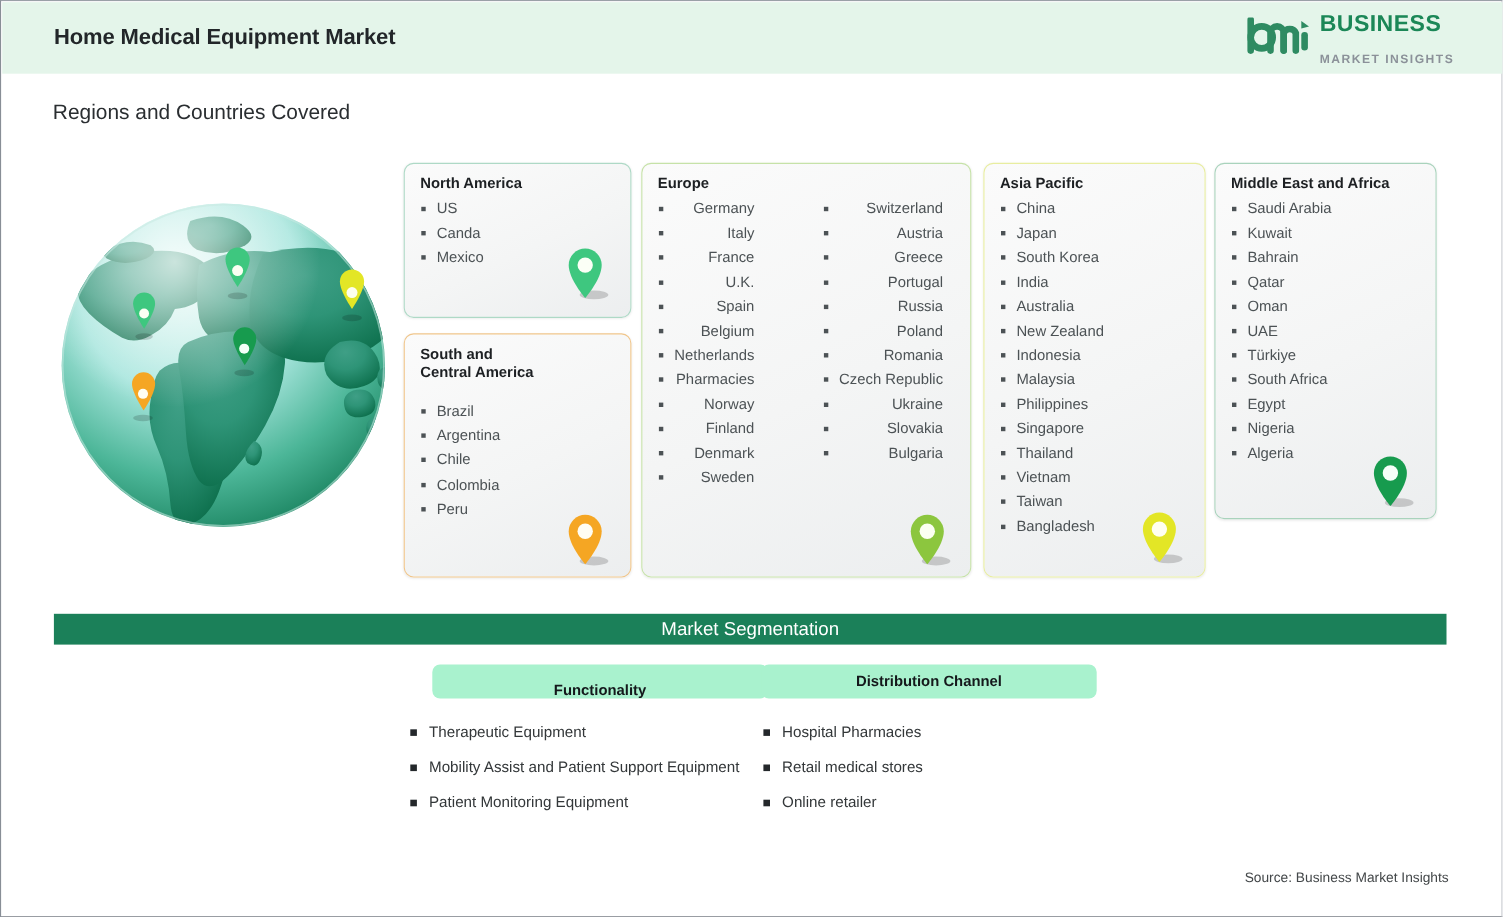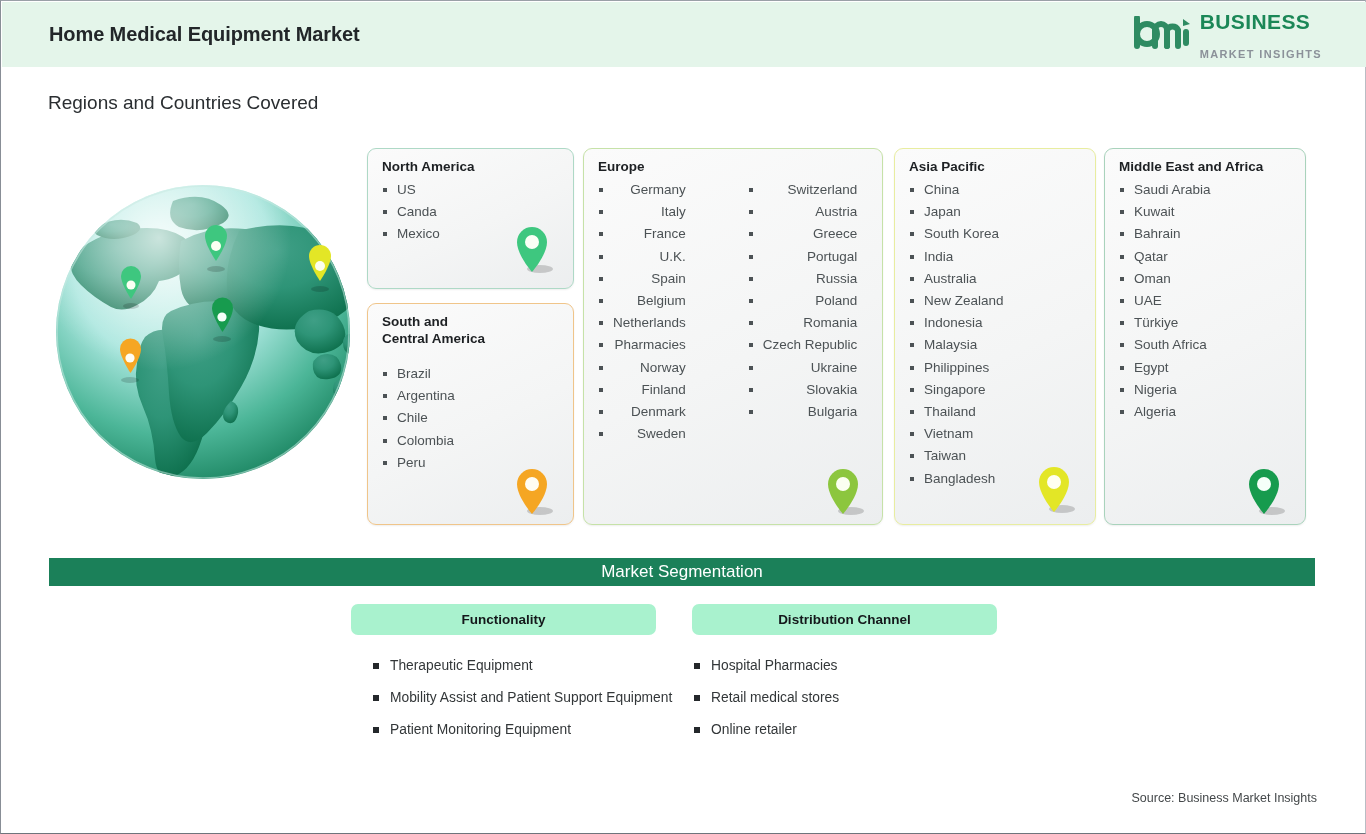--- a/index.html
+++ b/index.html
@@ -83,21 +83,21 @@
     content: "";
     position: absolute; left: 1px; top: 9px;
     width: 4px; height: 4px; background: #4c5255;
   }
   .pin { position: absolute; }
 
   #card-na   { left: 366px; top: 147px; width: 207px; height: 141px;  border: 1.2px solid #aed9c6; }
   #card-sca  { left: 366px; top: 302px; width: 207px; height: 222px; border: 1.2px solid #f0c58a; }
   #card-eu   { left: 582px; top: 147px; width: 300px; height: 377px; border: 1.2px solid #c6e2a8; }
   #card-ap   { left: 893px; top: 147px; width: 202px; height: 377px; border: 1.2px solid #e8eda0; }
-  #card-mea  { left: 1103px; top: 147px; width: 202px; height: 377px; border: 1.2px solid #a9d3bc; }
+  #card-mea  { left: 1103px; top: 147px; width: 202px; height: 324px; border: 1.2px solid #a9d3bc; }
 
   #card-na  .card-cols { left: 14px; top: 30px; }
   #card-sca .card-cols { left: 14px; top: 59px; }
   #card-eu  .card-cols { left: 14px; top: 30px; gap: 62px; text-align: right; }
   #card-ap  .card-cols { left: 14px; top: 30px; }
   #card-mea .card-cols { left: 14px; top: 30px; }
 
   
   #seg-bar {
     position: absolute; left: 48px; top: 557px;
@@ -106,21 +106,21 @@
     display: flex; align-items: center; justify-content: center;
   }
   #seg-bar-title { font-size: 17px; color: #ffffff; }
 
   .seg-pill {
     position: absolute; height: 31px;
     background: #a9f2ce; border-radius: 7px;
     display: flex; align-items: center; justify-content: center;
   }
   .seg-pill span { font-size: 13.5px; font-weight: bold; color: #14181b; }
-  #pill-func { left: 350px; top: 603px; width: 305px; }
+  #pill-func { left: 392px; top: 603px; width: 305px; align-items: flex-end; }
   #pill-dist { left: 691px; top: 603px; width: 305px; }
 
   .seg-list { position: absolute; list-style: none; }
   .seg-list li {
     position: relative; padding-left: 17px;
     font-size: 13.8px; color: #333739;
     line-height: 24px; margin-bottom: 8px;
   }
   .seg-list li::before {
     content: ""; position: absolute; left: 0; top: 9px;

